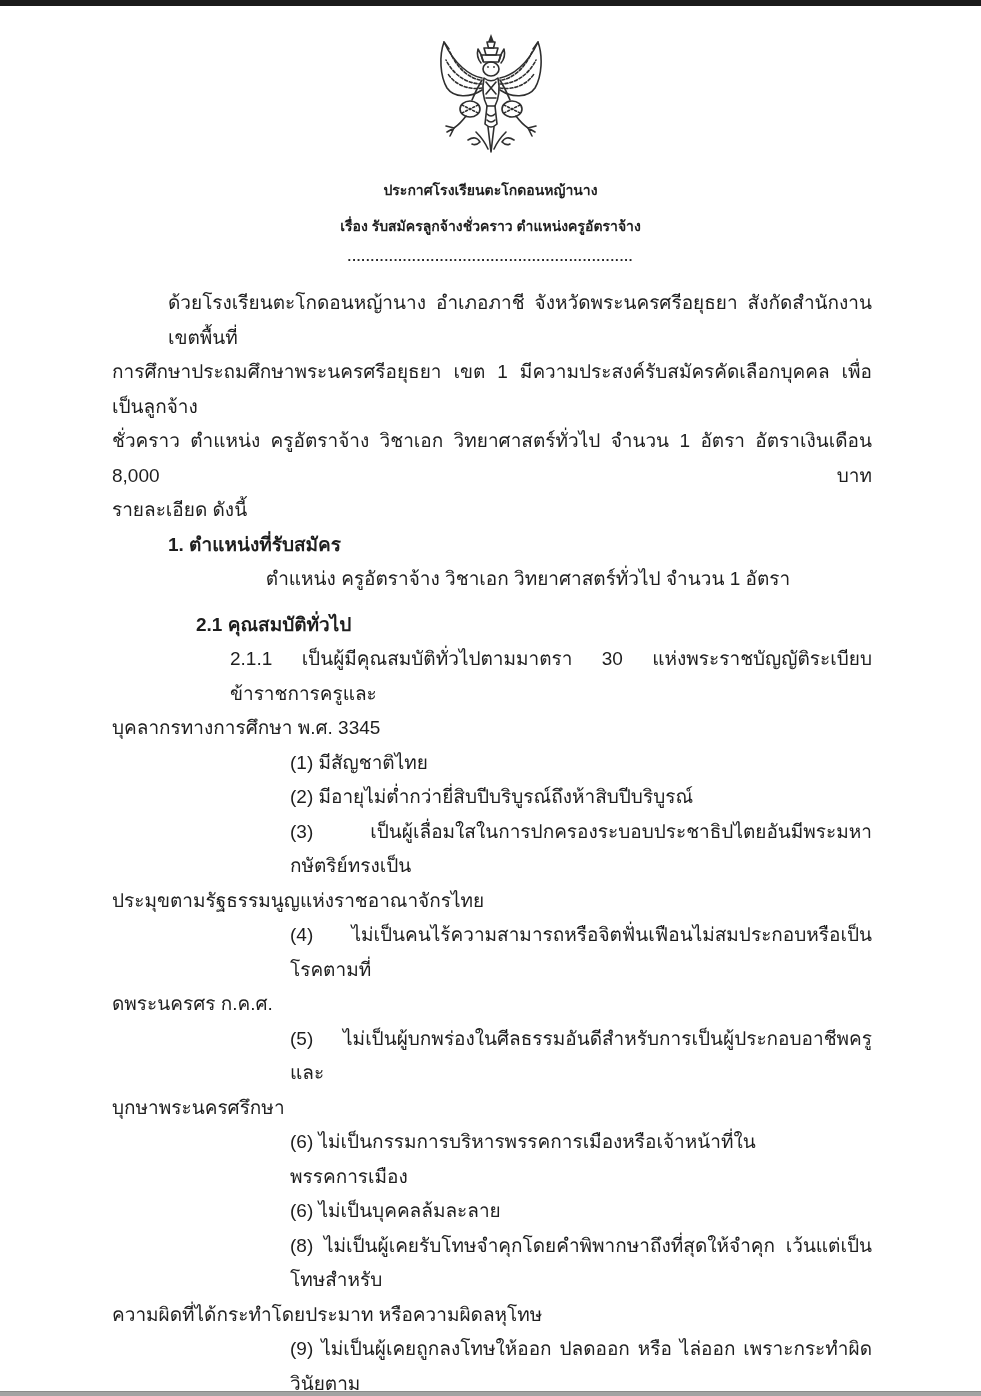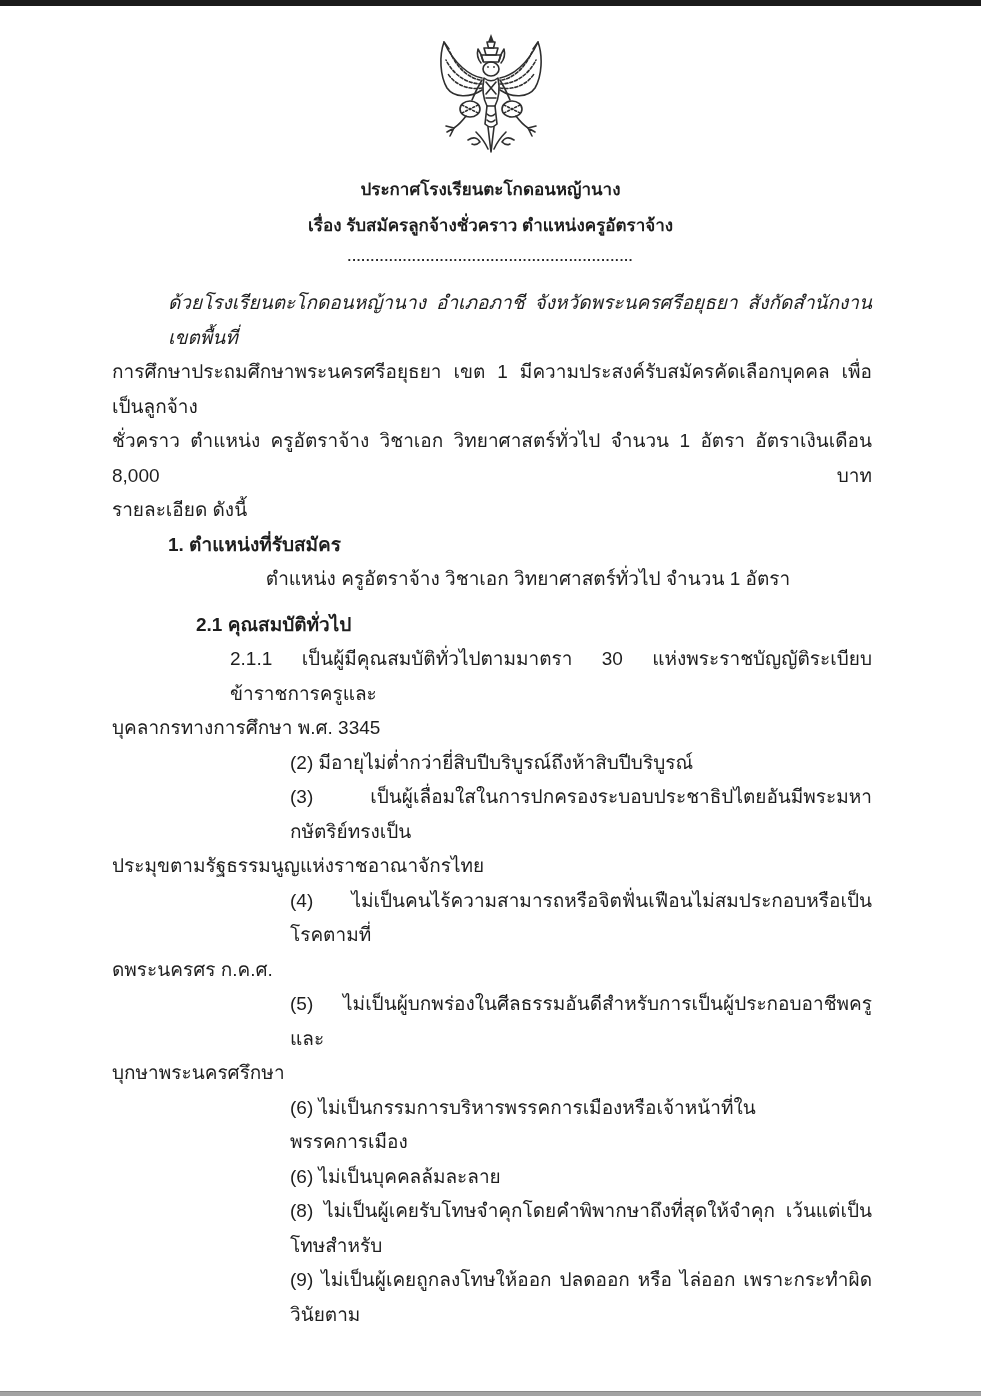--- a/index.html
+++ b/index.html
@@ -10,30 +10,30 @@
     font-family:"Liberation Sans", sans-serif;
     color:#1e1e1e;
     overflow:hidden;
   }
   .top-bar{position:absolute;top:0;left:0;width:100%;height:6px;background:#1b1b1b;}
   .bottom-bar{position:absolute;bottom:0;left:0;width:100%;height:5px;background:#a3a3a3;border-top:1px solid #8a8a8a;box-sizing:border-box;}
 
   .emblem-wrap{display:flex;justify-content:center;padding-top:32px;height:130px;}
   .emblem-wrap svg{display:block;}
 
-  .titles{text-align:center;font-weight:bold;font-size:17px;margin-top:10px;}
+  .titles{text-align:center;font-weight:bold;font-size:14px;margin-top:10px;}
   .title-line{line-height:36px;}
 
   .divider{text-align:center;font-size:13px;font-weight:bold;letter-spacing:1px;line-height:22px;margin-top:2px;color:#222;}
 
   .content{margin-left:112px;margin-top:18px;width:760px;font-size:19px;}
   .ln{line-height:34.5px;min-height:34.5px;}
   .bold{font-weight:bold;}
   .j{text-align:justify;text-align-last:justify;}
-  .i-para{padding-left:56px;font-style:italic;}
+  .i-para{padding-left:56px;}
   .i-sec{padding-left:56px;}
   .i-pos{padding-left:72px;text-align:center;}
   .i-sub{padding-left:84px;margin-top:11px;}
   .i-l3{padding-left:118px;}
   .i-item{padding-left:178px;}
 </style>
 </head>
 <body>
 
 <div class="page">
@@ -109,28 +109,30 @@
     <div class="ln">รายละเอียด ดังนี้</div>
 
     <div class="ln i-sec bold">1. ตำแหน่งที่รับสมัคร</div>
     <div class="ln i-pos">ตำแหน่ง ครูอัตราจ้าง วิชาเอก วิทยาศาสตร์ทั่วไป จำนวน 1 อัตรา</div>
 
     <div class="ln i-sub bold">2.1 คุณสมบัติทั่วไป</div>
 
     <div class="ln i-l3 j">2.1.1 เป็นผู้มีคุณสมบัติทั่วไปตามมาตรา 30 แห่งพระราชบัญญัติระเบียบข้าราชการครูและ</div>
     <div class="ln">บุคลากรทางการศึกษา พ.ศ. 3345</div>
 
+    <div class="ln i-item">(1) มีสัญชาติไทย</div>
     <div class="ln i-item">(2) มีอายุไม่ต่ำกว่ายี่สิบปีบริบูรณ์ถึงห้าสิบปีบริบูรณ์</div>
     <div class="ln i-item j">(3) เป็นผู้เลื่อมใสในการปกครองระบอบประชาธิปไตยอันมีพระมหากษัตริย์ทรงเป็น</div>
     <div class="ln">ประมุขตามรัฐธรรมนูญแห่งราชอาณาจักรไทย</div>
     <div class="ln i-item j">(4) ไม่เป็นคนไร้ความสามารถหรือจิตฟั่นเฟือนไม่สมประกอบหรือเป็นโรคตามที่</div>
     <div class="ln">ดพระนครศร ก.ค.ศ.</div>
     <div class="ln i-item j">(5) ไม่เป็นผู้บกพร่องในศีลธรรมอันดีสำหรับการเป็นผู้ประกอบอาชีพครูและ</div>
     <div class="ln">บุกษาพระนครศรึกษา</div>
     <div class="ln i-item">(6) ไม่เป็นกรรมการบริหารพรรคการเมืองหรือเจ้าหน้าที่ในพรรคการเมือง</div>
     <div class="ln i-item">(6) ไม่เป็นบุคคลล้มละลาย</div>
     <div class="ln i-item j">(8) ไม่เป็นผู้เคยรับโทษจำคุกโดยคำพิพากษาถึงที่สุดให้จำคุก เว้นแต่เป็นโทษสำหรับ</div>
+    <div class="ln">ความผิดที่ได้กระทำโดยประมาท หรือความผิดลหุโทษ</div>
     <div class="ln i-item j">(9) ไม่เป็นผู้เคยถูกลงโทษให้ออก ปลดออก หรือ ไล่ออก เพราะกระทำผิดวินัยตาม</div>
 
   </div>
 
   <div class="bottom-bar"></div>
 </div>
 
 </body></html>

